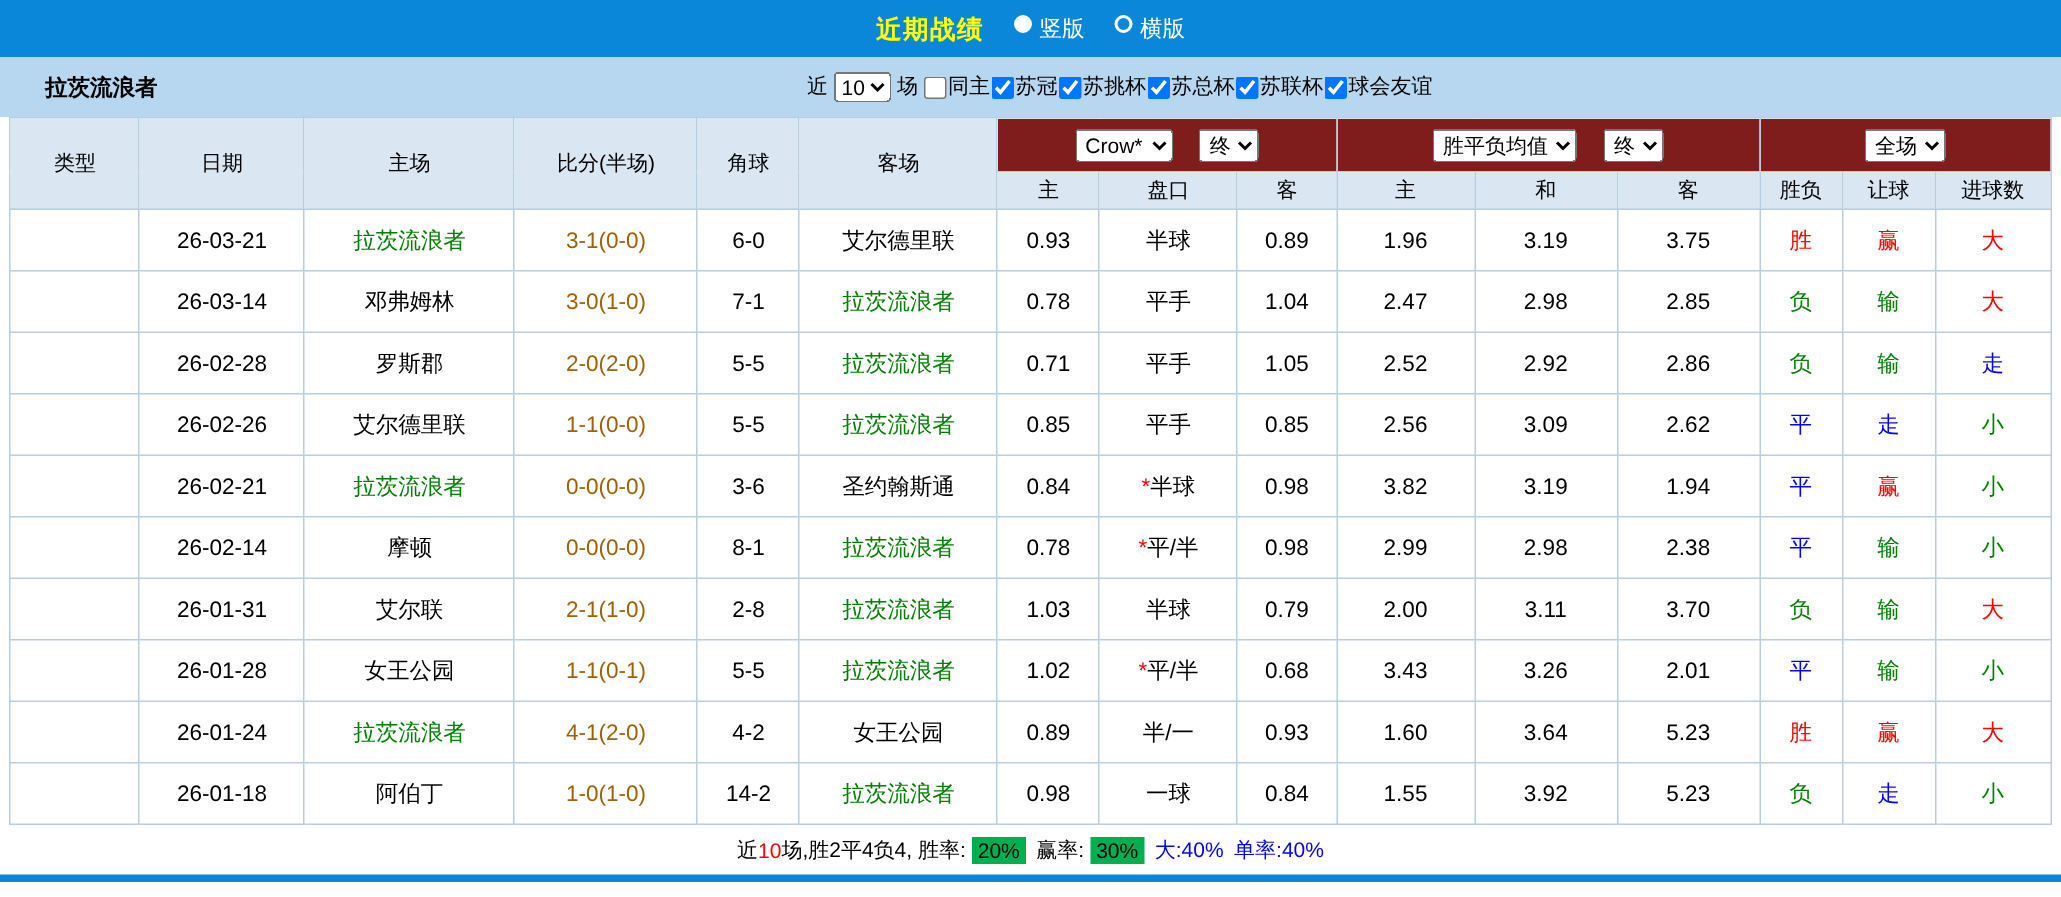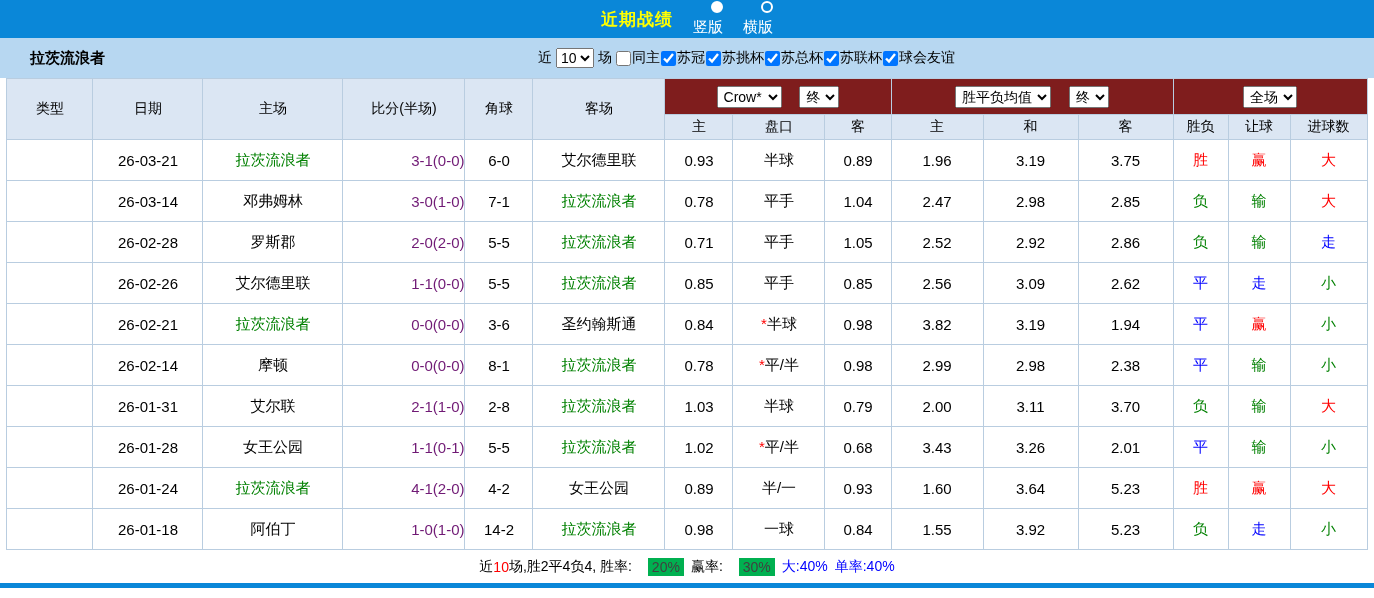--- a/index.html
+++ b/index.html
@@ -1,21 +1,21 @@
 <!DOCTYPE html>
 <html><head>
 <meta charset="utf-8">
 <style>
   * { margin:0; padding:0; box-sizing:border-box; }
   html,body { width:1374px; height:598px; }
   body { font-family:"Liberation Sans","DejaVu Sans",sans-serif; background:#fff; overflow:hidden; }
 
   .topbar { height:38px; background:#0a87d8; display:flex; align-items:center; justify-content:center; gap:12px; }
   .topbar-title { color:#ffff00; font-size:17px; font-weight:bold; letter-spacing:1px; }
-  .layout-option { display:inline-flex; align-items:flex-end; gap:5px; color:#fff; font-size:15px; cursor:pointer; margin-left:8px;flex-direction:column; }
+  .layout-option { display:inline-flex; align-items:flex-start; gap:5px; color:#fff; font-size:15px; cursor:pointer; margin-left:8px; }
   .radio-circle { width:12px; height:12px; border:2px solid #fff; border-radius:50%; display:inline-block; }
   .radio-circle.checked { background:#fff; }
 
   .filterbar { height:40px; background:#b7d7f1; position:relative; display:flex; align-items:center; justify-content:center; font-size:14px; color:#000; }
   .team-name { position:absolute; left:30px; font-weight:bold; font-size:15px; }
   .filter-controls { display:inline-flex; align-items:center; transform:translateX(60px); }
   .filter-controls select { font-size:14px; margin:0 4px; }
   .league-filters { display:inline-flex; align-items:center; margin-left:4px; }
   .league-filters label { display:inline-flex; align-items:center; cursor:pointer; margin-right:1px; }
   .league-filters input[type=checkbox] { width:15px; height:15px; margin-right:1px; }
@@ -28,27 +28,27 @@
   .results thead th.hdr-select { background:#7f1d1d; }
   .results thead th.hdr-select select { font-size:14px; margin:0 7px; padding:1px 2px; }
   .results tbody td { height:41px; font-size:15px; background:#fff; }
 
   .lg { color:#fff; font-size:15px; }
   .lg-green { background:#54b33c; }
   .lg-blue  { background:#1c4f9c; }
   .lg-teal  { background:#4fab85; }
 
   .team-self { color:#008000; }
-  .score { color:#701a75;text-align:right; }
+  .score { color:#a16207; }
   .red   { color:#ff0000; }
   .green { color:#008000; }
   .blue  { color:#0000ff; }
 
   .summary { height:33px; display:flex; align-items:center; justify-content:center; font-size:14px; color:#000; }
-  .summary .badge { background:#00b050; color:#404040; padding:1px 4px; margin-left:16px; }
+  .summary .badge { background:#00b050; color:#000000; padding:1px 4px; margin-left:4px; }
   .summary .sp { margin-left:7px; }
   .bottom-strip { height:5px; background:#0a87d8; }
 </style>
 </head>
 <body>
 
 <div class="topbar">
   <span class="topbar-title">近期战绩</span>
   <label class="layout-option">
     <span class="radio-circle checked"></span>

